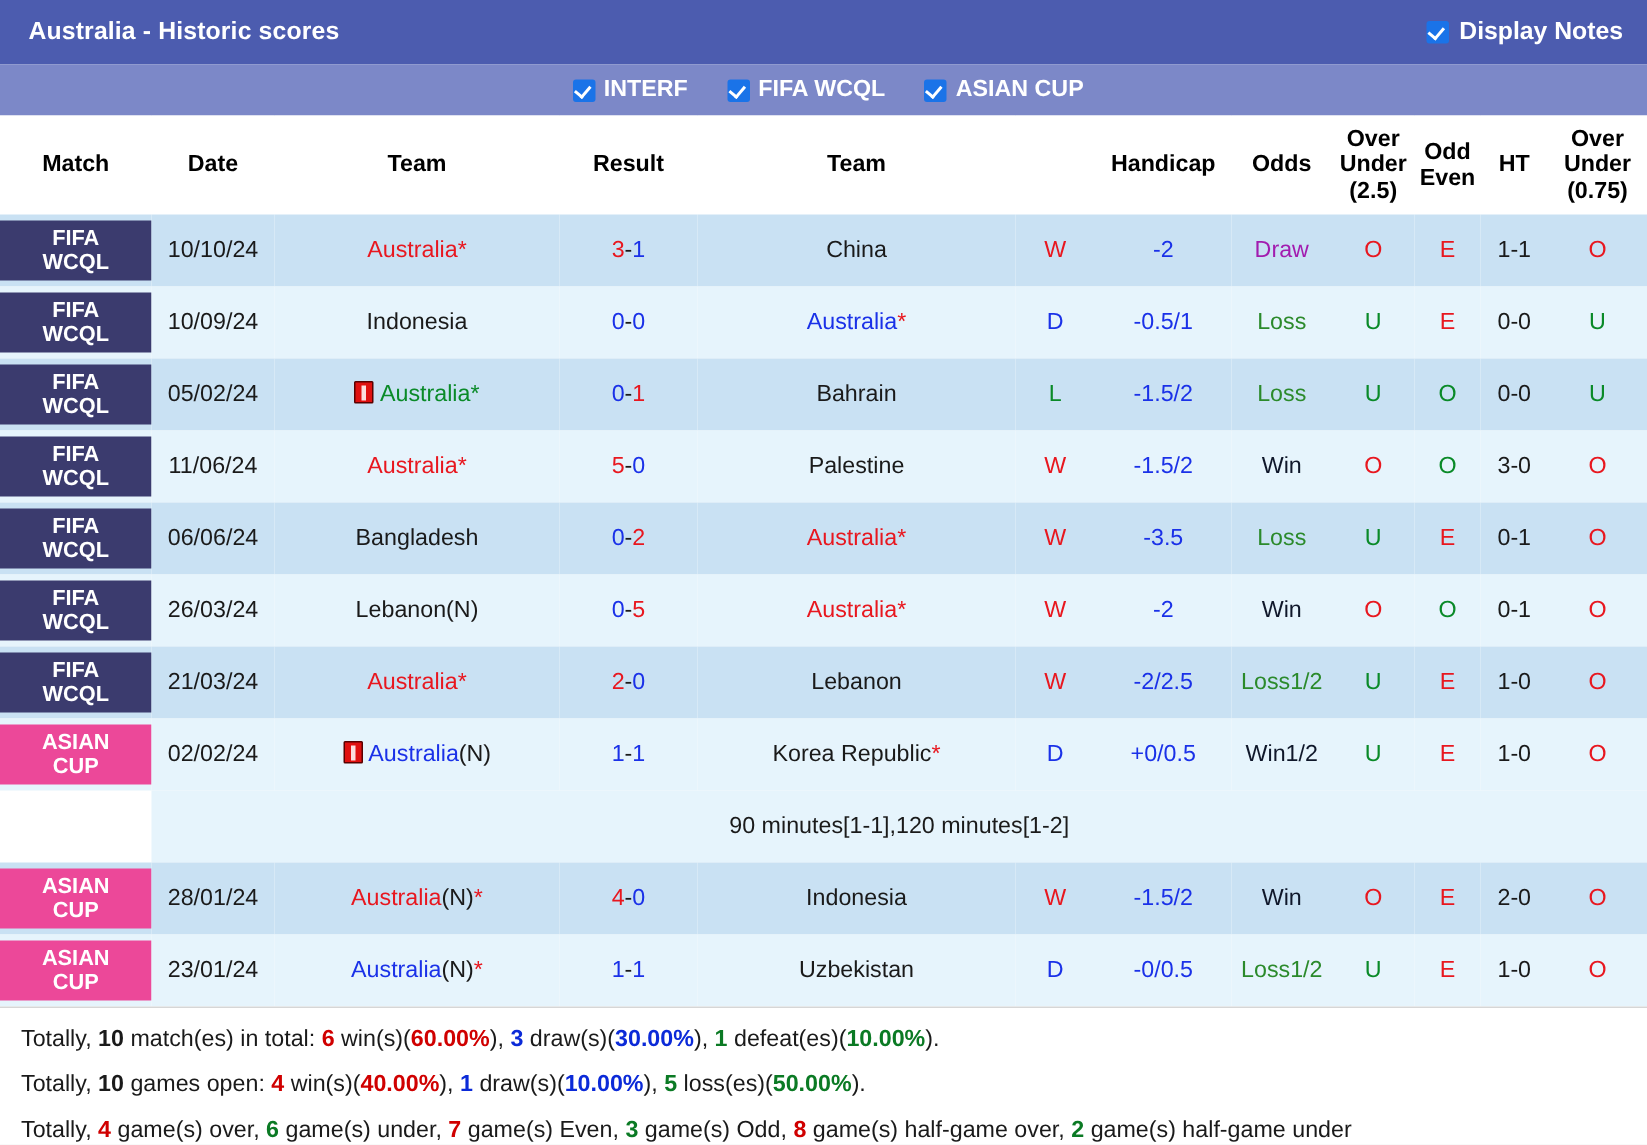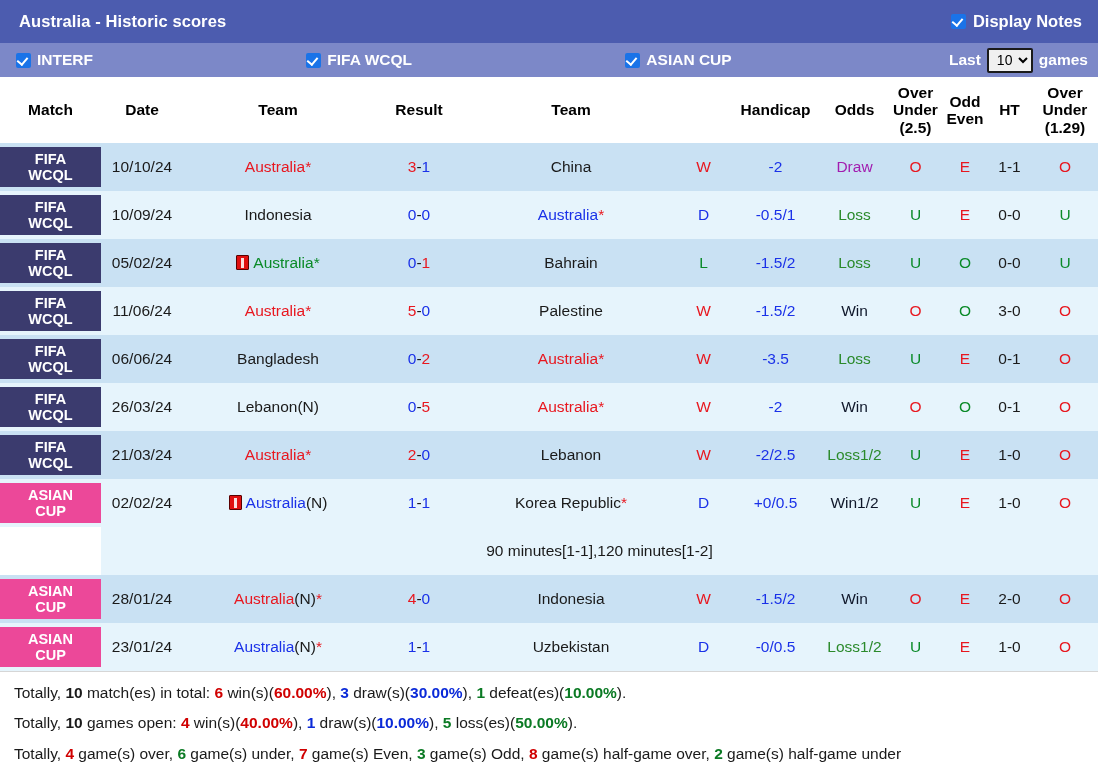--- a/index.html
+++ b/index.html
@@ -43,21 +43,21 @@
     font-size: 16.5px;
     font-weight: bold;
   }
 
   
   .filterbar {
     height: 34px;
     background: #7c88c8;
     display: flex;
     align-items: center;
-    justify-content: space-between;
+    justify-content: center;
     padding-right: 10px;
     gap: 10px;
   }
   .filteritem {
     display: flex;
     align-items: center;
     gap: 6px;
     margin-left: 16px;
   }
   .filteritem .lbl {
@@ -240,25 +240,20 @@
       <span class="cb"></span>
       <span class="lbl">INTERF</span>
     </div>
     <div class="filteritem">
       <span class="cb"></span>
       <span class="lbl">FIFA WCQL</span>
     </div>
     <div class="filteritem">
       <span class="cb"></span>
       <span class="lbl">ASIAN CUP</span>
-    </div>
-    <div class="lastgames">
-      <span class="lbl">Last</span>
-      <select class="sel"><option value="5">5</option><option value="10" selected="">10</option><option value="15">15</option><option value="20">20</option><option value="30">30</option></select>
-      <span class="lbl">games</span>
     </div>
   </div>
 
   <table class="scores">
     <colgroup>
       <col class="c-match">
         <col class="c-date">
         <col class="c-team1">
         <col class="c-res">
       <col class="c-team2">
@@ -286,21 +281,21 @@
           <span>(2.5)</span>
         </th>
         <th>
           <span>Odd</span><br>
           <span>Even</span>
         </th>
         <th>HT</th>
         <th>
           <span>Over</span><br>
           <span>Under</span><br>
-          <span>(1.29)</span>
+          <span>(0.75)</span>
         </th>
       </tr>
     </thead>
     <tbody id="scores-body">
         <tr class="odd">
           <td class="matchcell wcql">
             <span class="tag"><span>FIFA</span><br><span>WCQL</span></span>
           </td>
           <td>10/10/24</td>
           <td><span class="teamname"><span class="c-red">Australia</span><span class="star-red">*</span></span></td>

